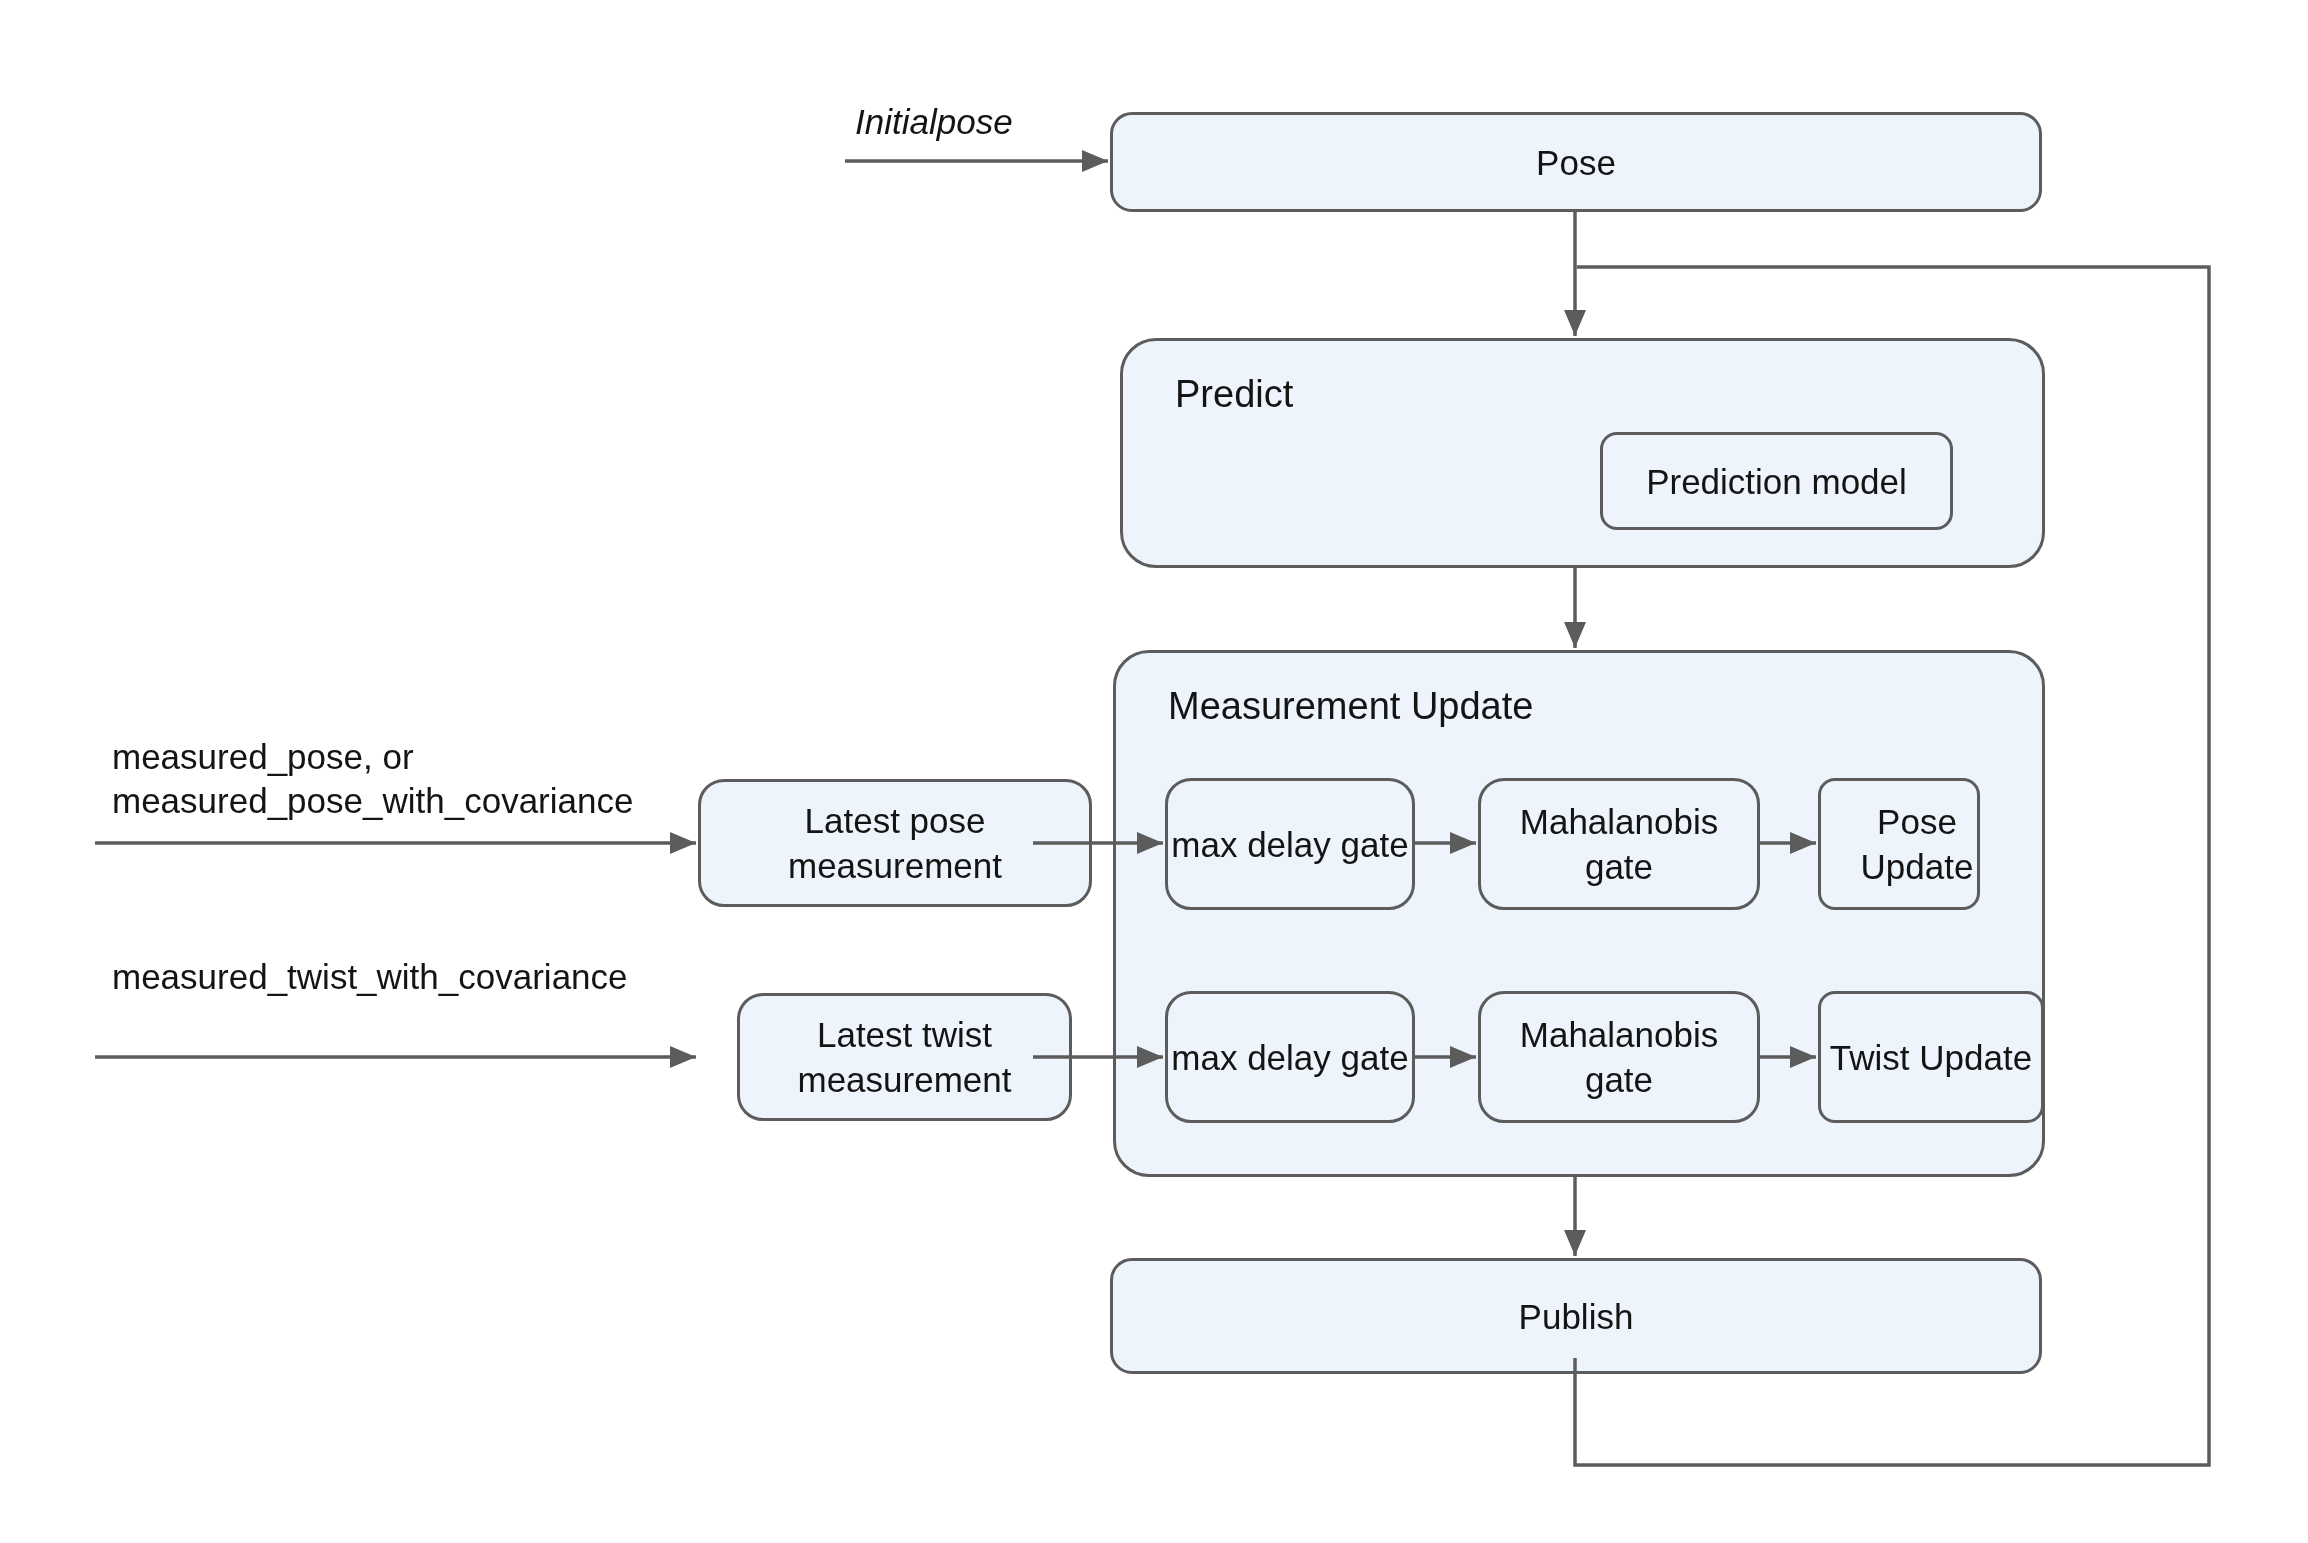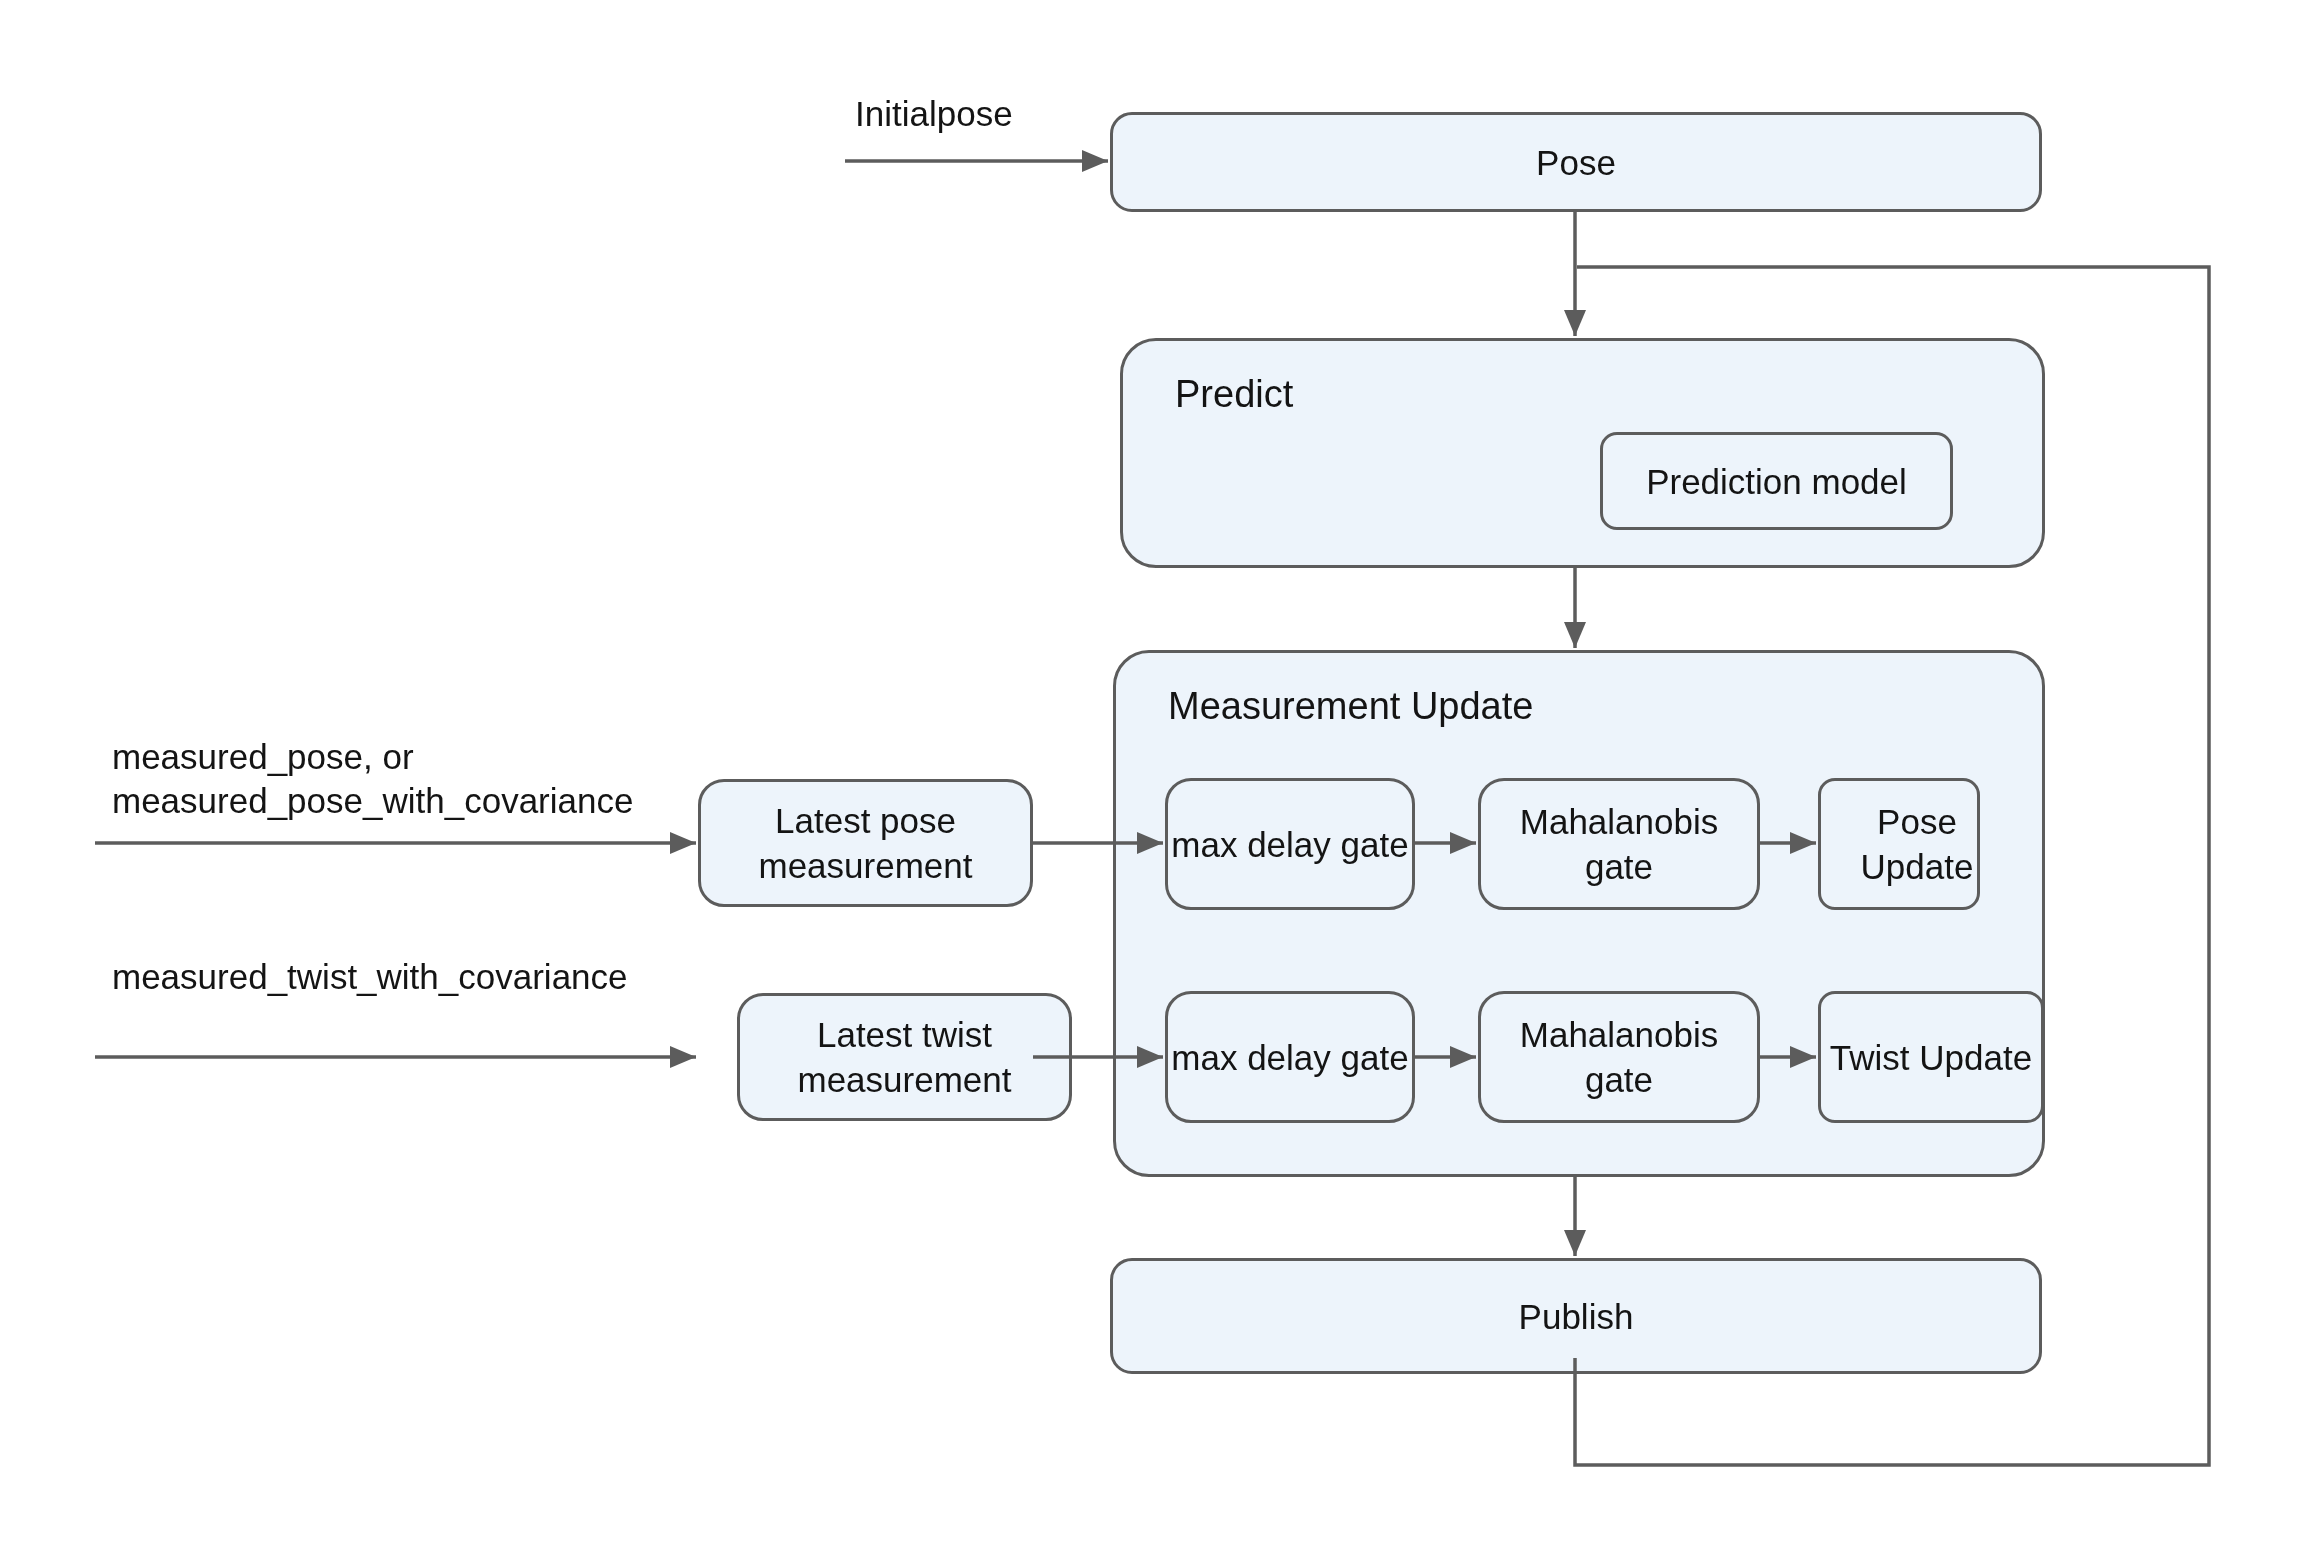--- a/index.html
+++ b/index.html
@@ -73,21 +73,21 @@
 
     <path class="connector" d="M1033,843 L1163,843" marker-end="url(#arrow)"></path>
     <path class="connector" d="M1415,843 L1476,843" marker-end="url(#arrow)"></path>
     <path class="connector" d="M1760,843 L1816,843" marker-end="url(#arrow)"></path>
 
     <path class="connector" d="M1033,1057 L1163,1057" marker-end="url(#arrow)"></path>
     <path class="connector" d="M1415,1057 L1476,1057" marker-end="url(#arrow)"></path>
     <path class="connector" d="M1760,1057 L1816,1057" marker-end="url(#arrow)"></path>
   </svg>
 
-  <div class="free-label" style="left:855px;top:92px;">
+  <div class="free-label" style="left:855px;top:100px;font-style:italic;">
     <span>Initialpose</span>
   </div>
 
   <div class="free-label" style="left:112px;top:735px;">
     <span>measured_pose, or</span>
     <span>measured_pose_with_covariance</span>
   </div>
 
   <div class="free-label" style="left:112px;top:955px;">
     <span>measured_twist_with_covariance</span>
@@ -102,21 +102,21 @@
   </div>
 
   <div class="node r28" style="left:1600px;top:432px;width:353px;height:98px;">
     <span>Prediction model</span>
   </div>
 
   <div class="node container r36" style="left:1113px;top:650px;width:932px;height:527px;">
     <div class="container-title">Measurement Update</div>
   </div>
 
-  <div class="node r26" style="left:698px;top:779px;width:335px;height:128px;">
+  <div class="node r26" style="left:698px;top:779px;width:394px;height:128px;">
     <span>Latest pose measurement</span>
   </div>
 
   <div class="node r26" style="left:698px;top:993px;width:335px;height:128px;margin-left:39px;">
     <span>Latest twist measurement</span>
   </div>
 
   <div class="node r26" style="left:1165px;top:778px;width:250px;height:132px;">
     <span>max delay gate</span>
   </div>

